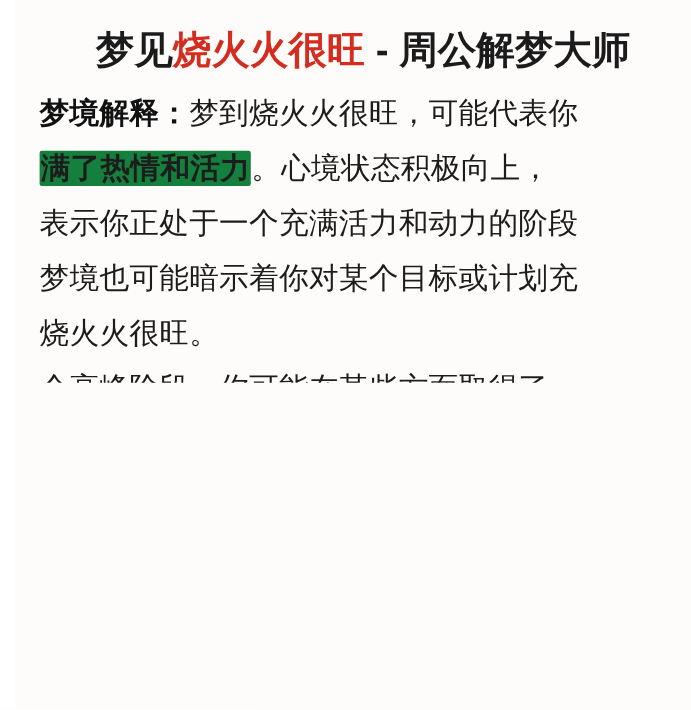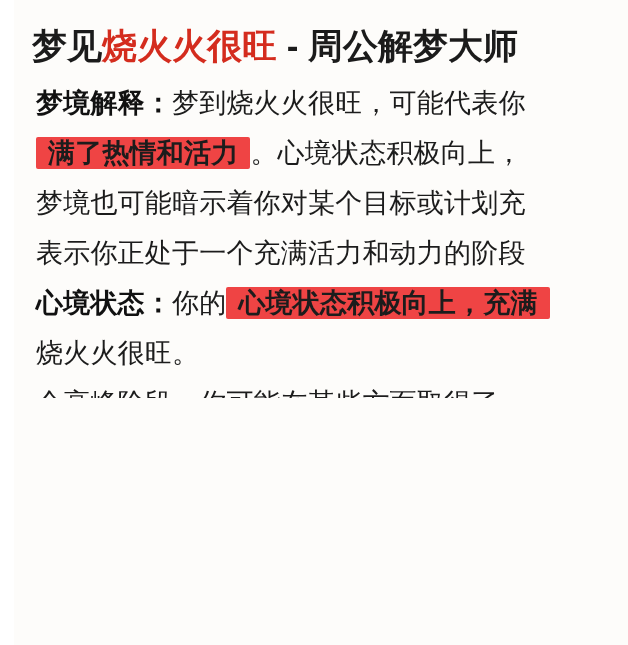--- a/index.html
+++ b/index.html
@@ -39,40 +39,41 @@
     box-sizing: border-box;
   }
   .title {
     font-size: 35px;
     font-weight: bold;
     color: #1b1b1b;
     line-height: 48px;
     white-space: nowrap;
     letter-spacing: 0px;
     margin: 0 0 18px 0;
+    text-align: center;
   }
   .title .red {
     color: #d42c1e;
   }
   .para {
     font-size: 27px;
     line-height: 50px;
     color: #1c1c1c;
     margin: 4px;
     white-space: nowrap;
     letter-spacing: 0.2px;
   }
   .lead {
     font-weight: bold;
     color: #111111;
   }
   .hl-strong {
-    background: #ef4444;
+    background: #15803d;
     font-weight: bold;
-    padding: 1px 12px;
+    padding: 1px 1px;
     border-radius: 2px;
   }
   .clip-row {
     overflow: hidden;
     height: 50px;
   }
   .title-row {
     overflow: hidden;
     height: 52px;
   }
@@ -93,29 +94,26 @@
       <h1 class="title"><span>梦见</span><span class="red">烧火火很旺</span><span> - 周公解梦大师</span></h1>
     </div>
 
     <div class="clip-row">
       <p class="para"><span class="lead">梦境解释：</span><span>梦到烧火火很旺，可能代表你</span></p>
     </div>
     <div class="clip-row">
       <p class="para"><span class="hl-strong">满了热情和活力</span><span>。心境状态积极向上，</span></p>
     </div>
     <div class="clip-row">
+      <p class="para">表示你正处于一个充满活力和动力的阶段</p>
+    </div>
+    <div class="clip-row">
       <p class="para">梦境也可能暗示着你对某个目标或计划充</p>
     </div>
-    <div class="clip-row">
-      <p class="para">表示你正处于一个充满活力和动力的阶段</p>
-    </div>
 
-    <div class="clip-row">
-      <p class="para"><span class="lead">心境状态：</span><span>你的</span><span class="hl-strong">心境状态积极向上，充满</span></p>
-    </div>
     <div class="clip-row">
       <p class="para">烧火火很旺。</p>
     </div>
 
     <div class="cut">
       <p class="para">个高峰阶段，你可能在某些方面取得了</p>
     </div>
 
   </div>
 </div>

